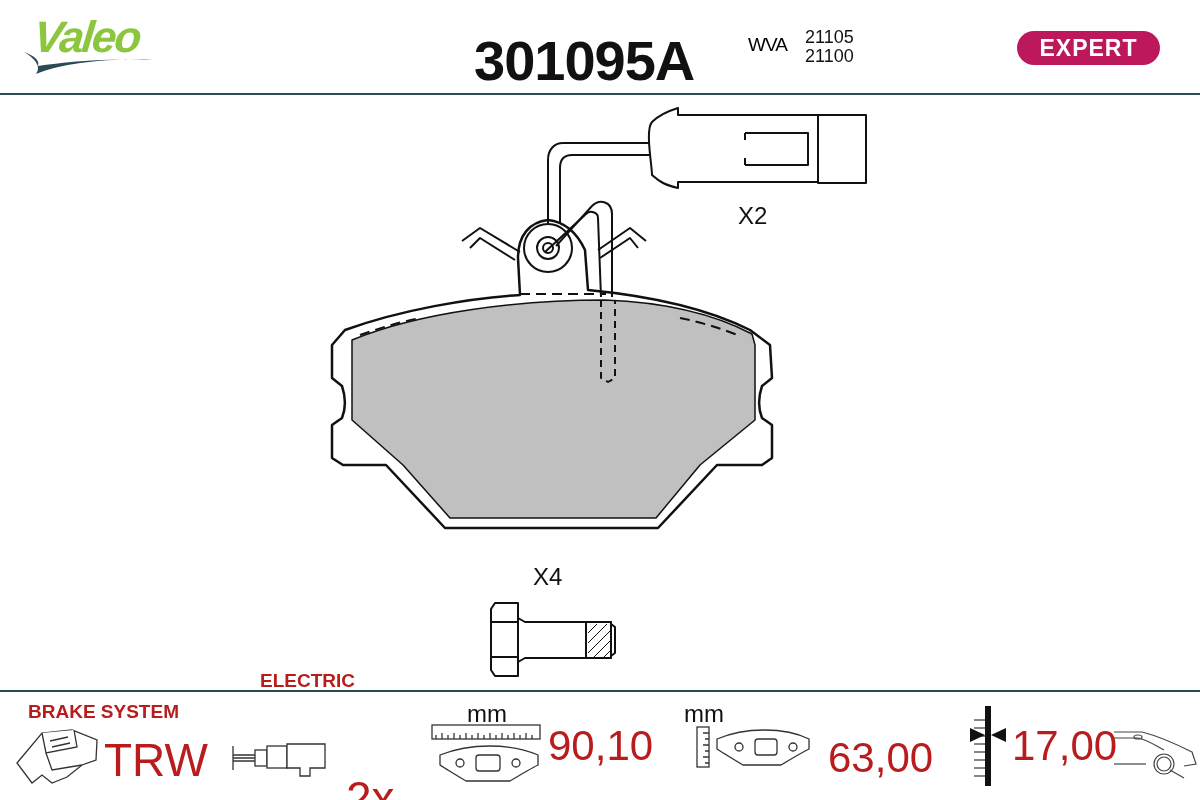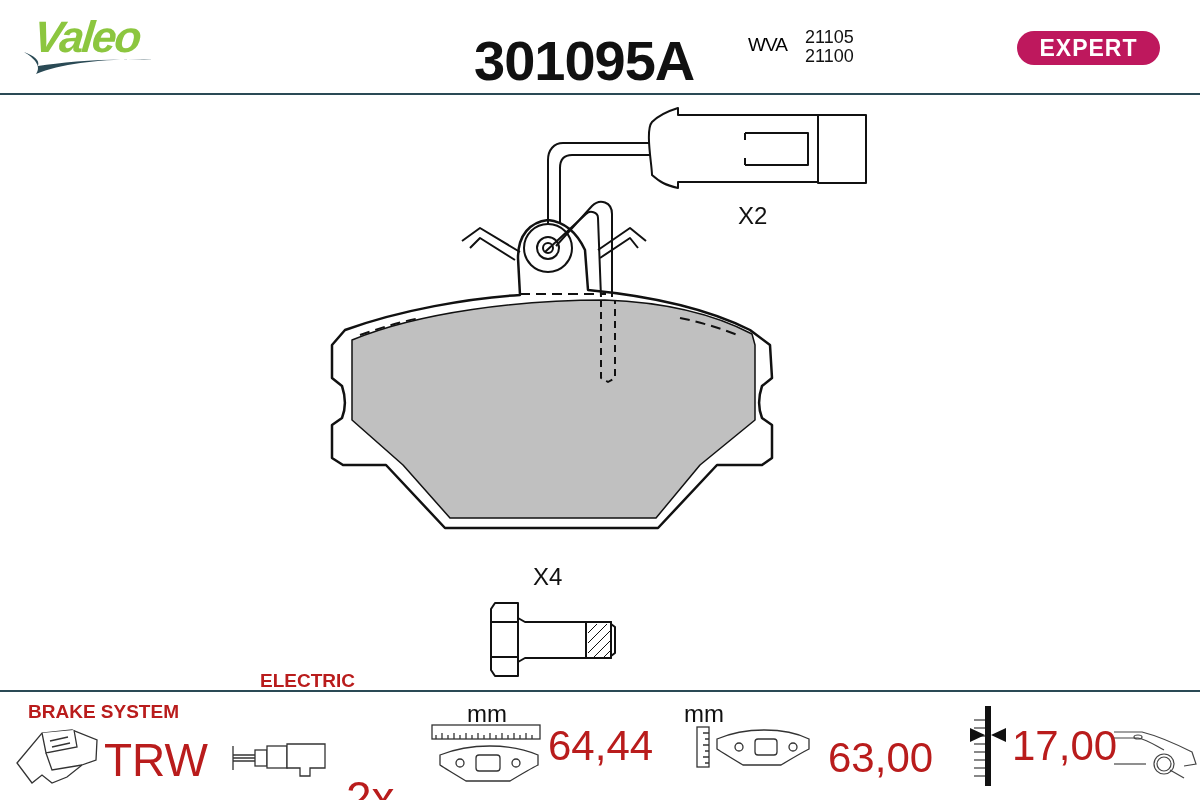--- a/index.html
+++ b/index.html
@@ -103,21 +103,21 @@
 <svg style="left:430px;top:723px;" width="115" height="68" viewBox="0 0 115 68">
   <g fill="#fff" stroke="#333" stroke-width="1.3">
     <rect x="2" y="2" width="108" height="14"></rect>
     <path d="M6,16 L6,12 M12,16 L12,10 M18,16 L18,12 M24,16 L24,10 M30,16 L30,12 M36,16 L36,10 M42,16 L42,12 M48,16 L48,10 M54,16 L54,12 M60,16 L60,10 M66,16 L66,12 M72,16 L72,10 M78,16 L78,12 M84,16 L84,10 M90,16 L90,12 M96,16 L96,10 M102,16 L102,12"></path>
     <path d="M10,32 C40,20 80,20 108,32 L108,42 C100,46 90,52 80,58 L36,58 C26,52 16,46 10,42 Z"></path>
     <rect x="46" y="32" width="24" height="16" rx="3"></rect>
     <circle cx="30" cy="40" r="4"></circle>
       <circle cx="86" cy="40" r="4"></circle>
   </g>
 </svg>
-<div class="abs big" style="left:548px;top:722px;font-size:42px;">64,44</div>
+<div class="abs big" style="left:548px;top:722px;font-size:42px;">90,10</div>
 
 <div class="abs mm" style="left:684px;top:700px;">mm</div>
 <svg style="left:695px;top:725px;" width="115" height="50" viewBox="0 0 115 50">
   <g fill="#fff" stroke="#333" stroke-width="1.3">
     <rect x="2" y="2" width="12" height="40"></rect>
     <path d="M14,8 L8,8 M14,14 L10,14 M14,20 L8,20 M14,26 L10,26 M14,32 L8,32 M14,38 L10,38"></path>
     <path d="M22,14 C50,2 90,2 114,14 L114,24 C106,28 96,34 86,40 L48,40 C38,34 28,28 22,24 Z"></path>
     <rect x="60" y="14" width="22" height="16" rx="3"></rect>
     <circle cx="44" cy="22" r="4"></circle>
       <circle cx="98" cy="22" r="4"></circle>

